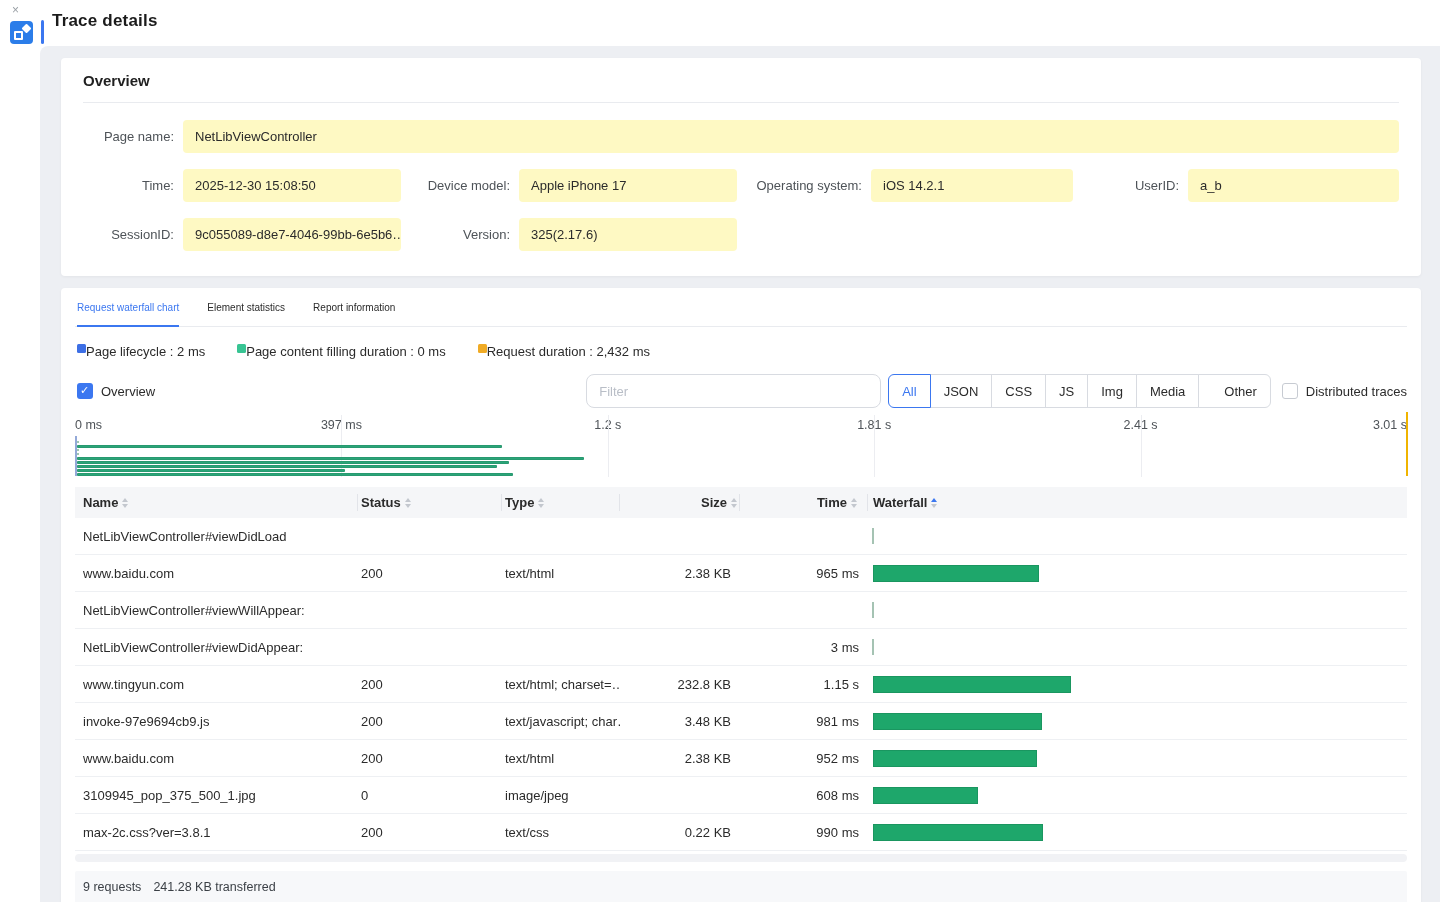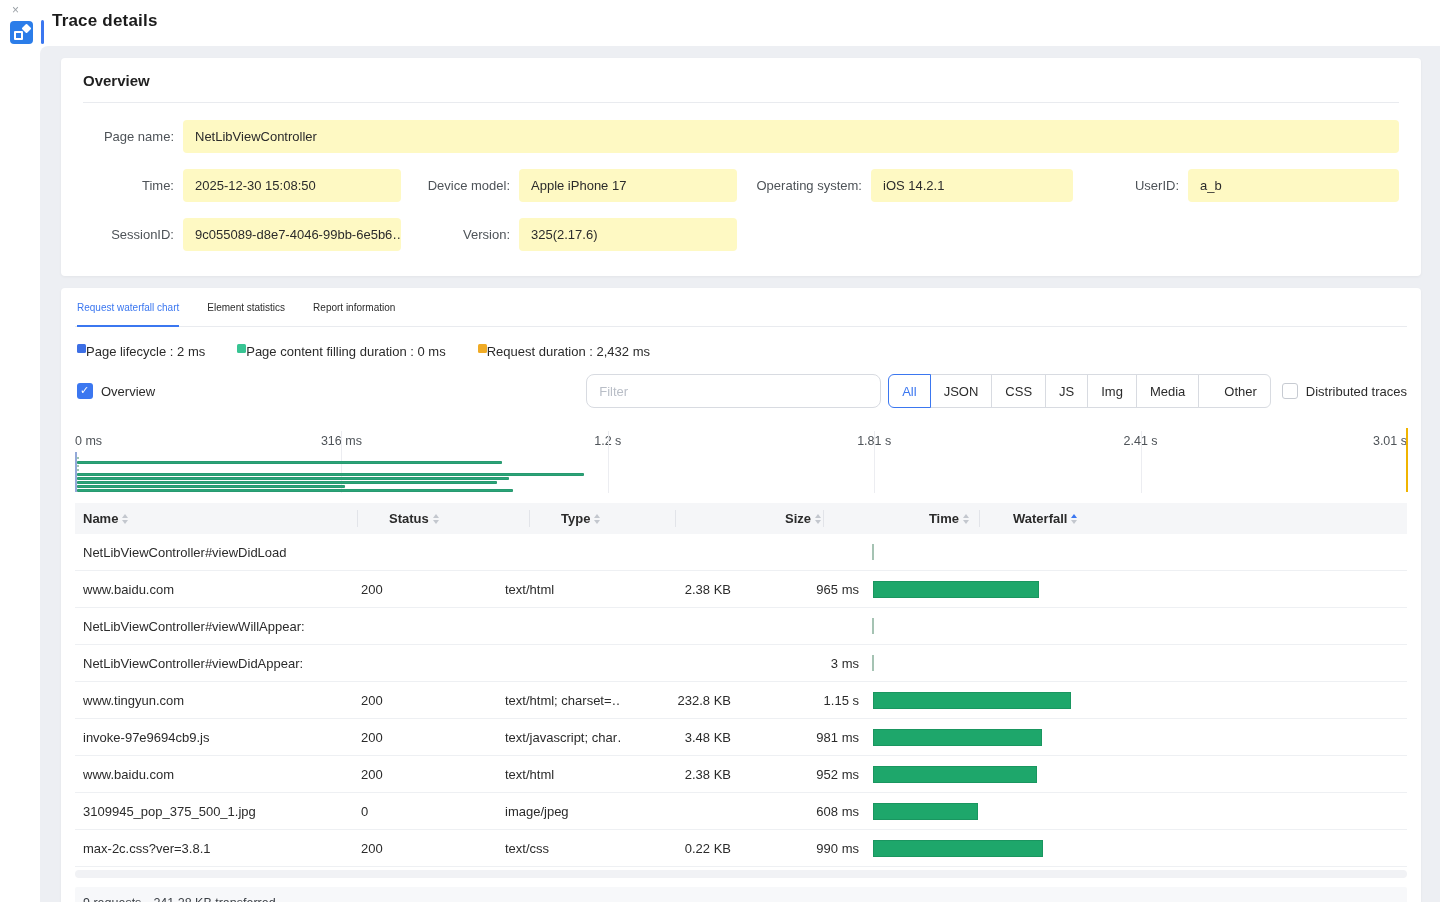--- a/index.html
+++ b/index.html
@@ -49,33 +49,33 @@
                   font:13px "Liberation Sans","DejaVu Sans",sans-serif; color:#2b2b2b; outline:none; margin-right:7px; }
   .filter-input::placeholder { color:#B9BEC7; }
   .seg { display:flex; margin-right:11px; }
   .seg-btn { border:1px solid #D8DBE1; background:#fff; height:34px; padding:0 13px; font:13px "Liberation Sans","DejaVu Sans",sans-serif;
              color:#2b2b2b; margin-left:-1px; cursor:pointer; }
   .seg-btn:first-child { margin-left:0; border-radius:6px 0 0 6px; }
   .seg-btn:last-child { border-radius:0 6px 6px 0;padding-left:25px; }
   .seg-btn.active { color:#3B77F0; border-color:#3B77F0; position:relative; z-index:1; border-radius:6px 0 0 6px; }
   .dist { display:flex; align-items:center; }
   
-  .mini { position:relative; height:67px; margin-top:18px; }
+  .mini { position:relative; height:67px; margin-top:2px; }
   .tick-label { position:absolute; top:8px; transform:translateX(-50%); color:#4e5358; font-size:12.5px; white-space:nowrap; }
   .tick-label.first { transform:none; left:2px; }
   .tick-label.last { transform:translateX(-100%); }
   .gridline { position:absolute; top:5px; bottom:0; width:1px; background:#ECEDF1; }
   .marker-start { position:absolute; left:0; top:26px; bottom:1px; width:2px; background:#93A9D8; }
   .marker-end { position:absolute; right:-1px; top:2px; bottom:1px; width:2px; background:#F0B400; }
   .mini-rows { position:absolute; left:2px; right:0; top:31px; }
   .mini-row { height:4px; position:relative; }
   .mini-bar { position:absolute; left:0; top:0; height:3px; background:#2BA478; border-radius:1px; box-shadow:inset 0 0 0 .5px rgba(0,0,0,.12); }
   .mini-tick { position:absolute; left:0; top:0; width:2px; height:2px; background:#9FC7B2; }
   
-  .thead { display:flex; background:#F5F6F8; height:31px; align-items:center; margin-top:10px; font-weight:bold; color:#2b2b2b;gap:28px; }
+  .thead { display:flex; background:#F5F6F8; height:31px; align-items:center; margin-top:10px; font-weight:bold; color:#2b2b2b; }
   .th { display:flex; align-items:center; gap:4px; height:17px; border-right:1px solid #E2E4E9; cursor:pointer; }
   .w-name { width:283px; padding-left:8px; }
   .w-status { width:144px; padding-left:3px; }
   .w-type { width:118px; padding-left:3px; }
   .w-size { width:120px; justify-content:flex-end; padding-right:2px; }
   .w-time { width:128px; justify-content:flex-end; padding-right:10px; }
   .w-wf { flex:1; padding-left:5px; border-right:none; }
   .sort { display:inline-flex; flex-direction:column; gap:2px; }
   .car { width:0; height:0; border-left:3.5px solid transparent; border-right:3.5px solid transparent; }
   .car.up { border-bottom:4px solid #C3C7CE; }
@@ -167,21 +167,21 @@
         </div>
       <div class="dist">
         <span class="cb un"></span>
         <span class="cb-label">Distributed traces</span>
       </div>
     </div>
 
     <div class="mini">
       <div>
           <div class="tick-label first" style="left: 0%;">0 ms</div>
-          <div class="tick-label" style="left: 20%;">316 ms</div>
+          <div class="tick-label" style="left: 20%;">397 ms</div>
           <div class="gridline" style="left: 20%;"></div>
           <div class="tick-label" style="left: 40%;">1.2 s</div>
           <div class="gridline" style="left: 40%;"></div>
           <div class="tick-label" style="left: 60%;">1.81 s</div>
           <div class="gridline" style="left: 60%;"></div>
           <div class="tick-label" style="left: 80%;">2.41 s</div>
           <div class="gridline" style="left: 80%;"></div>
           <div class="tick-label last" style="left: 100%;">3.01 s</div>
         </div>
       <div class="marker-start"></div>

